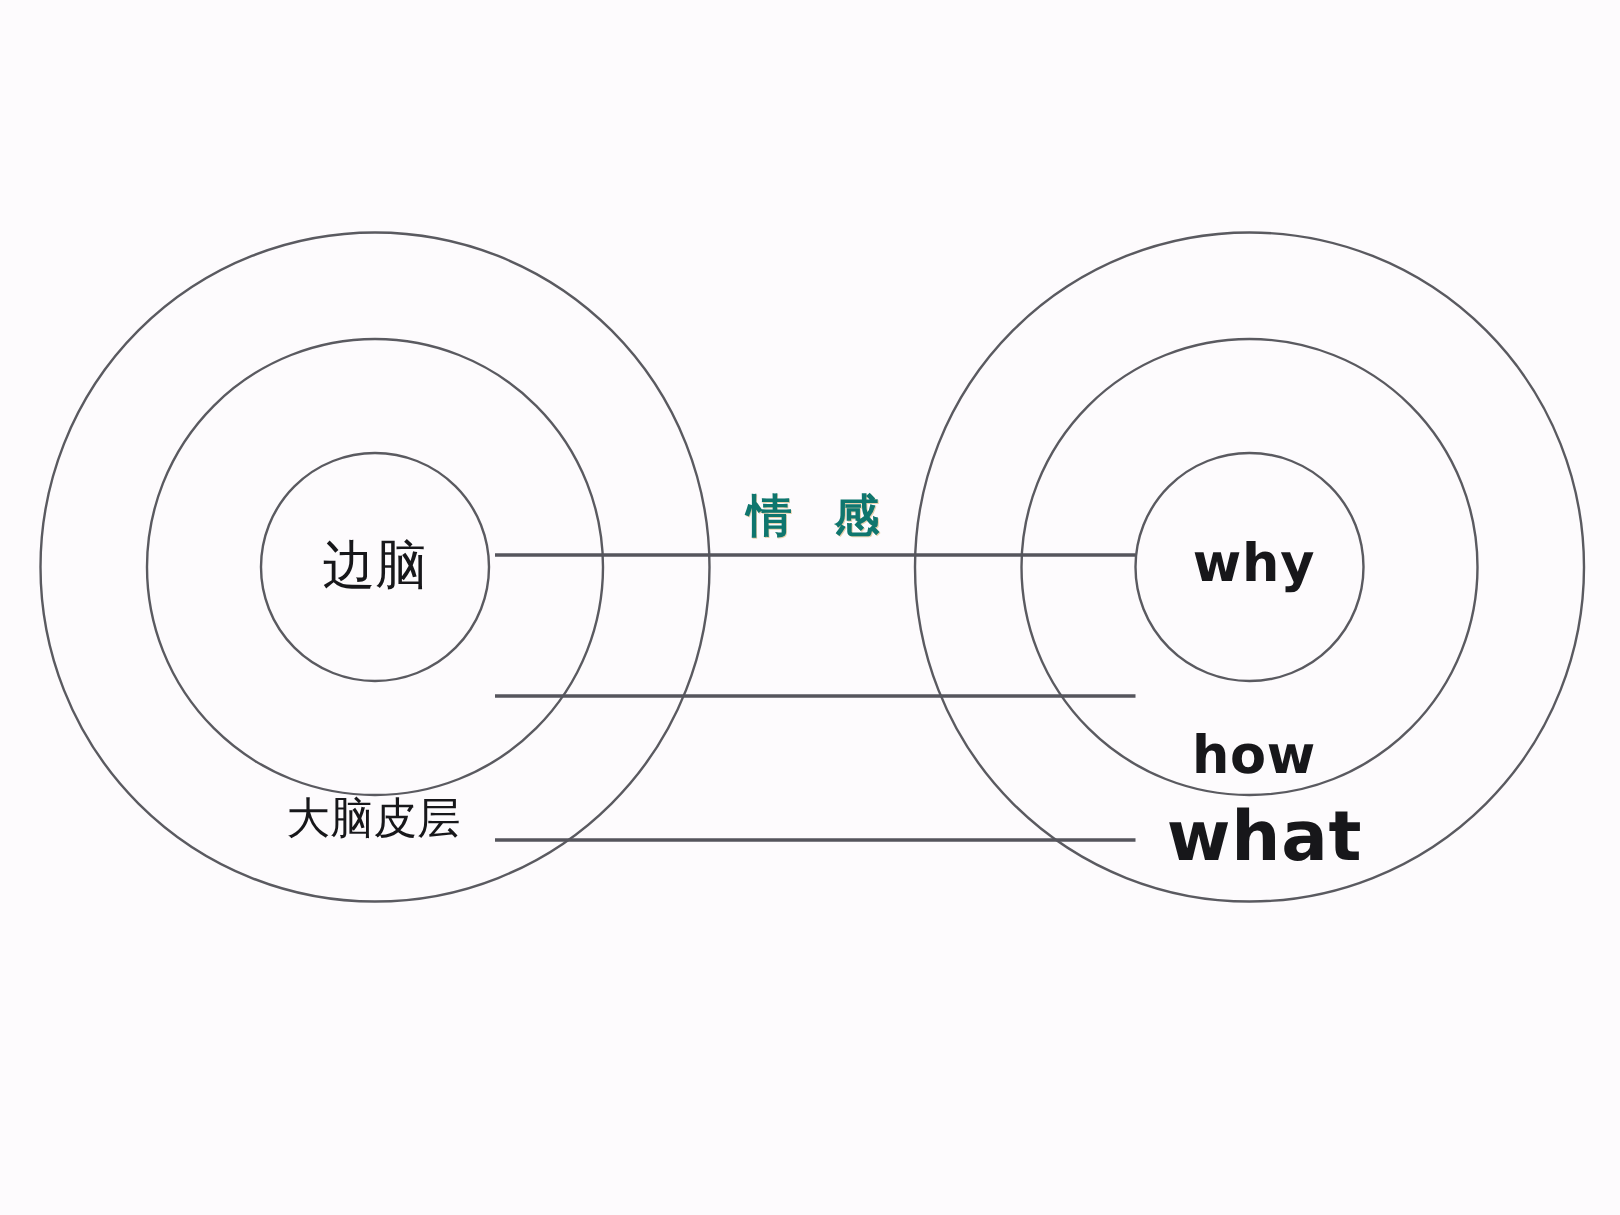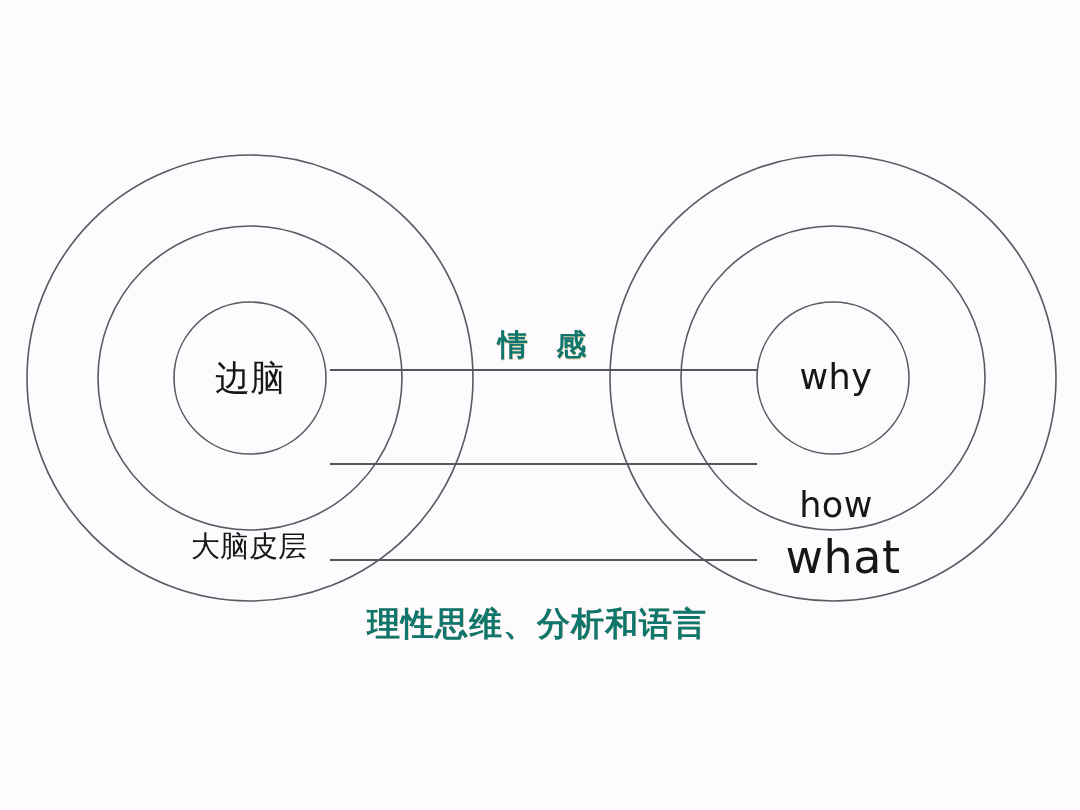--- a/index.html
+++ b/index.html
@@ -42,21 +42,21 @@
     white-space: nowrap;
     color: #17171a;
     line-height: 1;
   }
   .cjk {
     font-family: "DejaVu Sans", "Liberation Sans", sans-serif;
     font-weight: 400;
   }
   .latin {
     font-family: "DejaVu Sans", "Liberation Sans", sans-serif;
-    font-weight: 400;
+    font-weight: 700;
     letter-spacing: 0.5px;
   }
   .orange {
     color: #0f766e;
     font-weight: 700;
     text-shadow: 0.6px 0.6px 0 rgba(190,130,20,0.35);
   }
 
   
   #label-limbic {
@@ -130,15 +130,14 @@
   <div class="label cjk" id="label-cortex">大脑皮层</div>
 
   <div class="label latin" id="label-why">why</div>
 
   <div class="label latin" id="label-how">how</div>
 
   <div class="label latin" id="label-what">what</div>
 
   <div class="label cjk orange" id="label-emotion">情 感</div>
 
-  <div class="label cjk orange" id="label-rational">理性思维、分析和语言</div>
 
 </div>
 
 </body></html>

